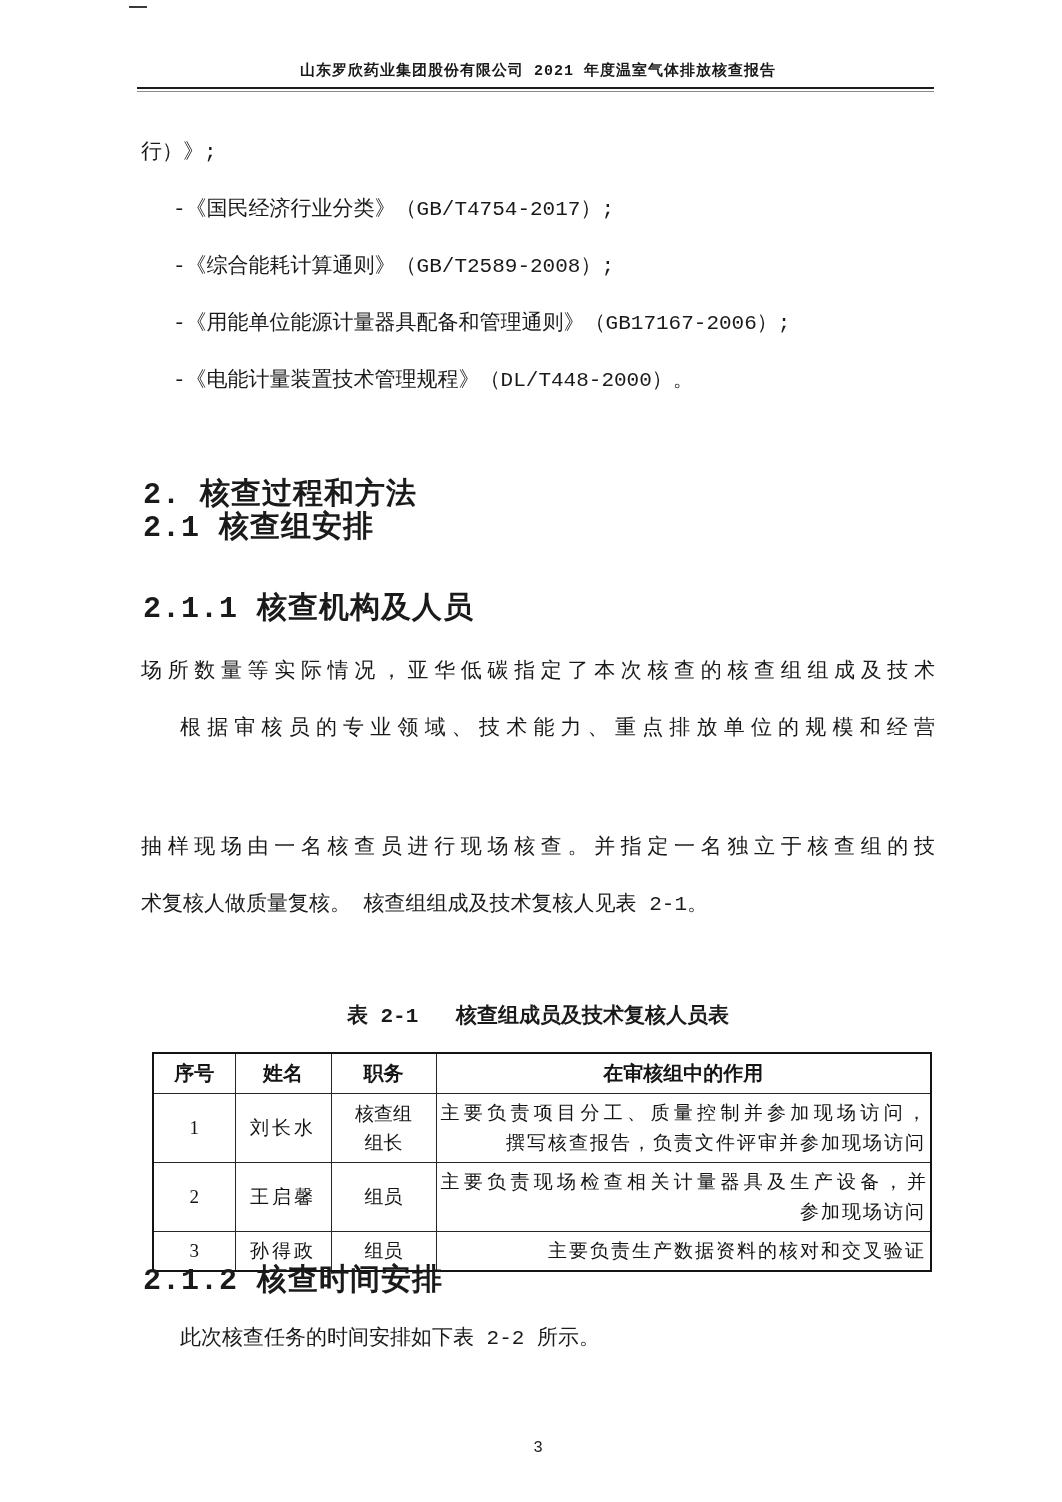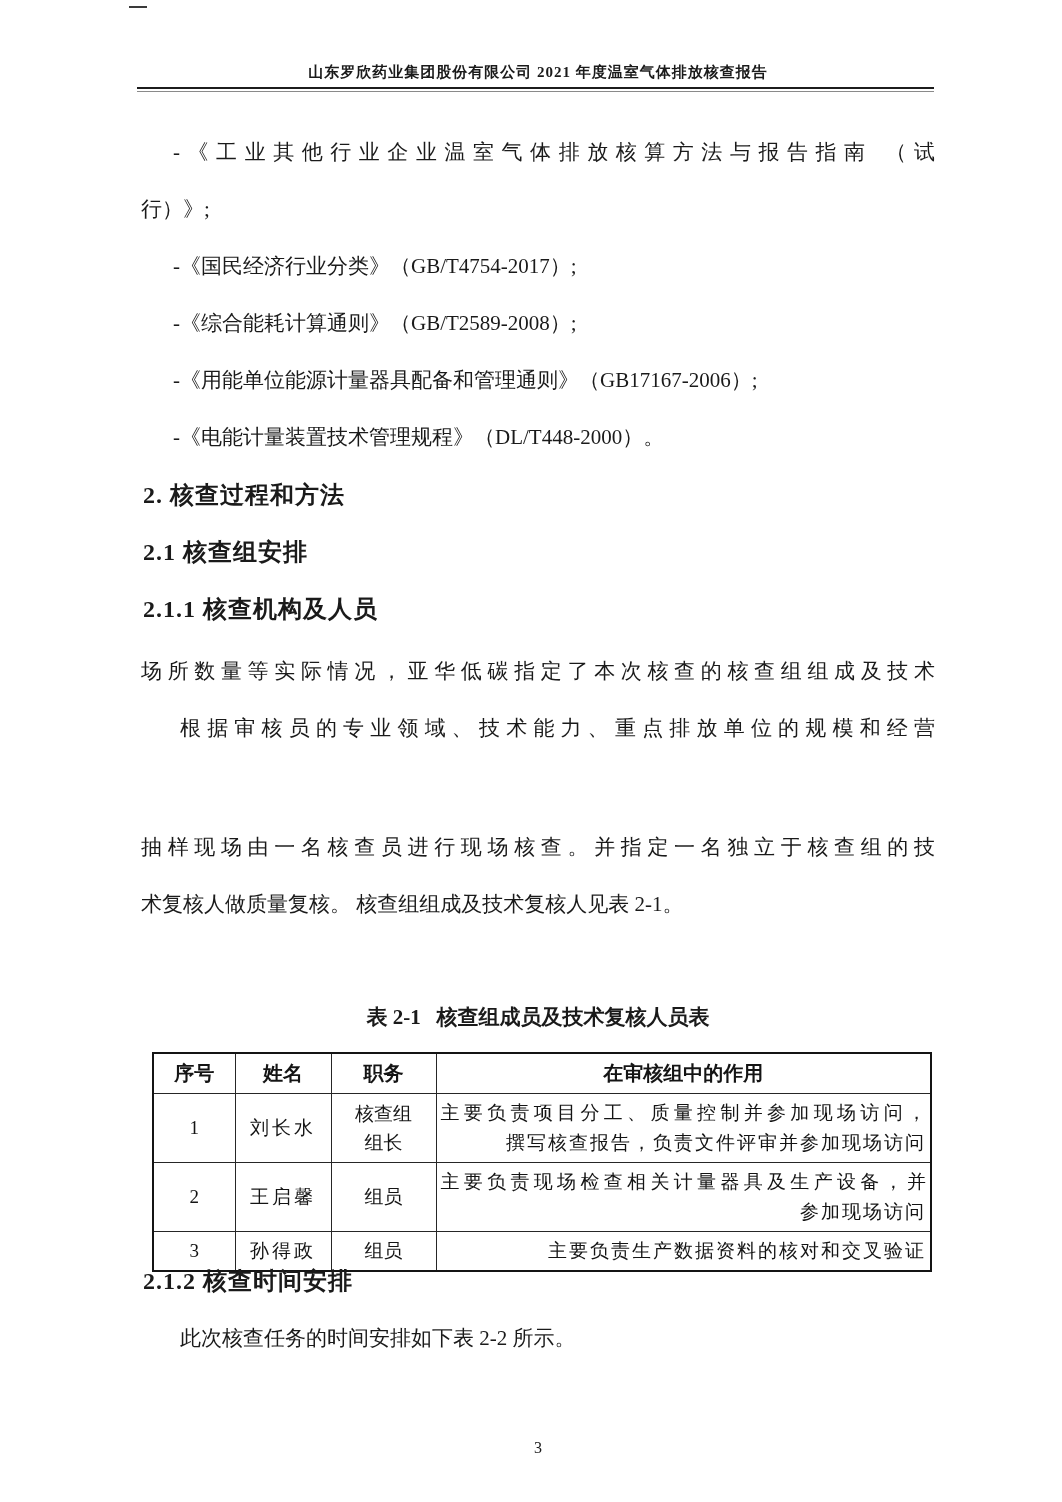--- a/index.html
+++ b/index.html
@@ -5,21 +5,21 @@
   html,body { margin:0; padding:0; background:#ffffff; }
   .page {
     position: relative;
     width: 1062px;
     height: 1502px;
     background: #ffffff;
     font-family: "Liberation Serif", "DejaVu Serif", serif;
     color: #1a1a1a;
     overflow: hidden;
   }
-  .abs { position: absolute; }
+  .abs { position: absolute; font-family: Liberation Mono, monospace; }
 
   .corner-mark { top:6px; left:129px; width:18px; height:2px; background:#3a3a3a; }
 
   .running-header {
     top: 60px; left: 141px; width: 794px;
     text-align: center; font-weight: bold; font-size: 15px; line-height: 24px;
     letter-spacing: 1px;
   }
   .header-rule  { top: 87px; left: 137px; width: 797px; height: 2px; background:#1c1c1c; }
   .header-rule-echo { top: 91px; left: 137px; width: 797px; height: 1px; background:#8a8a8a; }
@@ -27,23 +27,23 @@
   .bodyline { font-size: 21px; line-height: 57px; }
   .fill { text-align: justify; text-align-last: justify; }
   .ind-ref  { padding-left: 32px; }
   .ind-para { padding-left: 39px; }
 
   .refs  { top: 124px; left: 141px; width: 794px; }
   .para1 { top: 643px; left: 141px; width: 794px; }
   .para2 { top: 819px; left: 141px; width: 794px; }
   .para3 { top: 1310px; left: 141px; width: 794px; }
 
-  .h-sec { left: 143px; font-weight: bold; font-size: 24px; line-height: 44px; letter-spacing: 1px; }
+  .h-sec { left: 143px; font-weight: bold; font-size: 30px; line-height: 44px; letter-spacing: 1px; }
   .h-2     { top: 473px; }
-  .h-2-1   { top: 530px; }
+  .h-2-1   { top: 506px; }
   .h-2-1-1 { top: 587px; }
   .h-2-1-2 { top: 1259px; }
 
   .table-title {
     top: 998px; left: 141px; width: 794px;
     text-align: center; font-weight: bold; font-size: 21px; line-height: 38px;
     white-space: pre;
   }
 
   table.team {
@@ -73,21 +73,20 @@
 
 <div class="page">
 
   <div class="abs corner-mark"></div>
 
   <div class="abs running-header">山东罗欣药业集团股份有限公司 2021 年度温室气体排放核查报告</div>
   <div class="abs header-rule"></div>
   <div class="abs header-rule-echo"></div>
 
   <div class="abs refs">
-    <div class="bodyline fill ind-ref">-《工业其他行业企业温室气体排放核算方法与报告指南 （试</div>
     <div class="bodyline">行）》;</div>
     <div class="bodyline ind-ref">-《国民经济行业分类》（GB/T4754-2017）;</div>
     <div class="bodyline ind-ref">-《综合能耗计算通则》（GB/T2589-2008）;</div>
     <div class="bodyline ind-ref">-《用能单位能源计量器具配备和管理通则》（GB17167-2006）;</div>
     <div class="bodyline ind-ref">-《电能计量装置技术管理规程》（DL/T448-2000）。</div>
   </div>
 
   <div class="abs h-sec h-2">2. 核查过程和方法</div>
   <div class="abs h-sec h-2-1">2.1 核查组安排</div>
   <div class="abs h-sec h-2-1-1">2.1.1 核查机构及人员</div>

